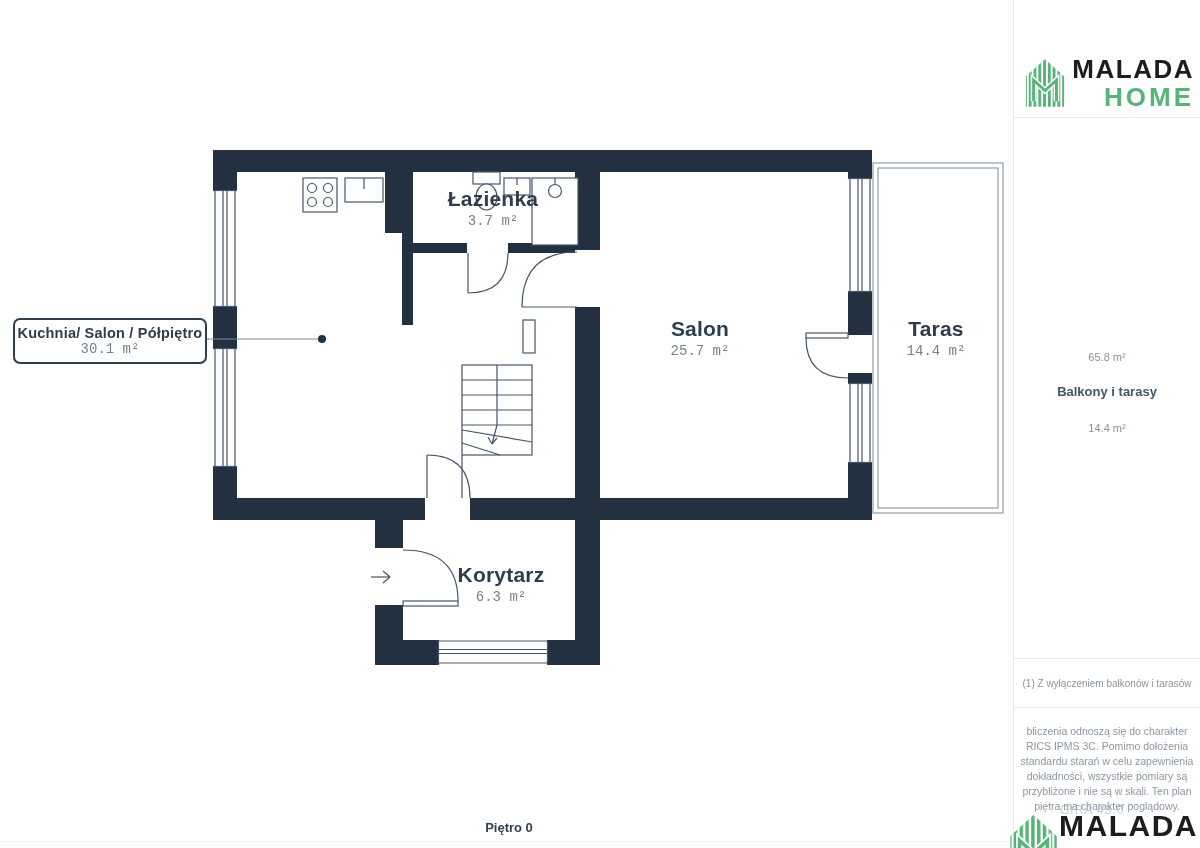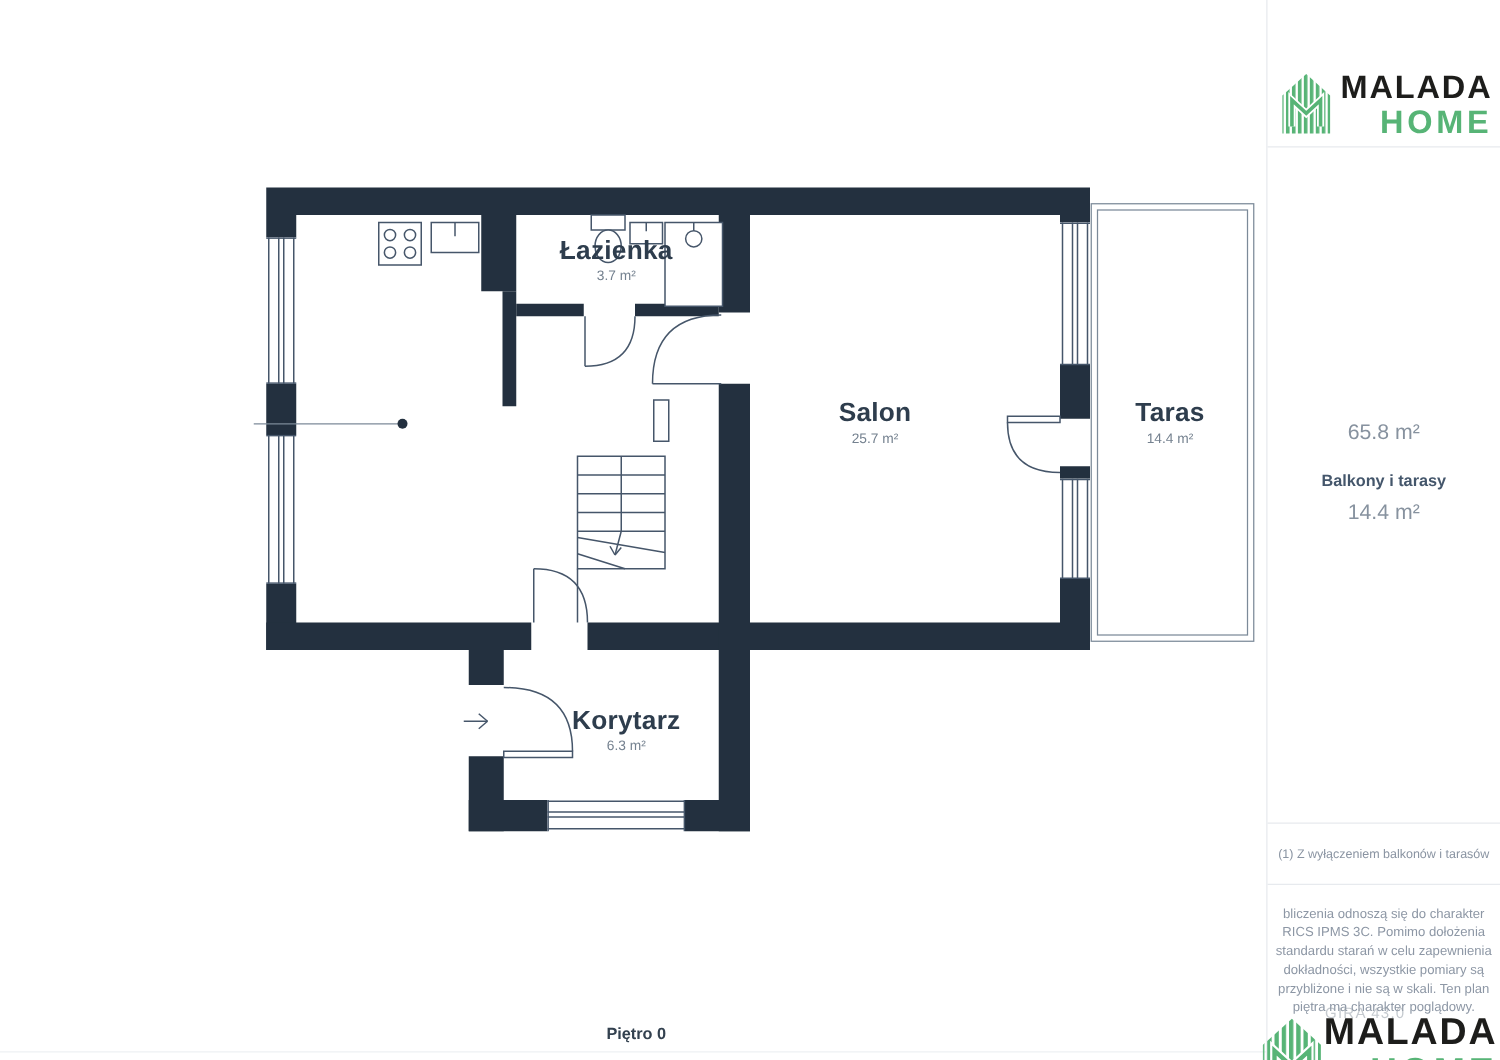--- a/index.html
+++ b/index.html
@@ -7,21 +7,21 @@
          font-family:"Liberation Sans","DejaVu Sans",sans-serif;}
   
   #plan-svg{position:absolute;left:0;top:0;}
   .wall{fill:#23303f;}
   .wh{fill:#ffffff;}
   .ln{stroke:#46566a;stroke-width:1.2;fill:none;}
   .lnw{stroke:#46566a;stroke-width:1.2;fill:#ffffff;}
   .thin{stroke:#7c8a99;stroke-width:1;fill:none;}
   .label{position:absolute;transform:translate(-50%,-50%);text-align:center;white-space:nowrap;z-index:3;}
   .rname{font-weight:bold;font-size:21px;color:#2e3d4d;letter-spacing:.2px;}
-  .rarea{font-size:11px;color:#74818f;margin-top:2px;}
+  .rarea{font-size:14px;color:#74818f;margin-top:2px;font-family:Liberation Mono, monospace;}
   #callout{position:absolute;left:13px;top:318px;width:190px;height:42px;background:#fff;
            border:2px solid #2e3d4d;border-radius:7px;z-index:3;display:flex;flex-direction:column;
            align-items:center;justify-content:center;}
   #callout .rname{font-size:14.5px;}
   #callout .rarea{margin-top:0;}
   #floor-label{position:absolute;left:509px;top:827px;transform:translate(-50%,-50%);
                font-weight:bold;font-size:13px;color:#33414f;z-index:3;}
   #plan-bottom-line{position:absolute;left:0;top:841px;width:1013px;height:1px;background:#eef1f3;}
   
   #sidebar{position:absolute;left:1013px;top:0;width:186px;height:848px;background:#fff;
@@ -33,21 +33,21 @@
   .logo-home{font-weight:800;color:#57b476;letter-spacing:3px;}
   #top-logo{left:10px;top:40px;width:170px;justify-content:space-between;}
   #top-logo .logo-brand{font-size:26px;}
   #top-logo .logo-home{font-size:26px;margin-top:2px;}
   #bottom-logo{left:-6px;top:795px;width:190px;justify-content:space-between;}
   #bottom-logo .logo-brand{font-size:30px;}
   #bottom-logo .logo-home{font-size:30px;margin-top:2px;}
   #summary{position:absolute;left:0;top:328px;width:100%;text-align:center;}
   .sb-title{font-weight:bold;font-size:13.5px;color:#44566b;line-height:20px;width:160px;margin:0 auto;}
   .sb-title sup{font-size:8px;}
-  .sb-value{font-size:17px;color:#87929f;margin-top:8px;}
+  .sb-value{font-size:11px;color:#87929f;margin-top:23px;}
   .sb-sub{font-weight:bold;font-size:13px;color:#44566b;margin-top:21px;}
   #footnote{position:absolute;left:0;top:678px;width:100%;text-align:center;
             font-size:10px;color:#8a94a2;}
   #disclaimer{position:absolute;left:0;top:724px;width:100%;text-align:center;
               font-size:10.5px;color:#8d97a5;line-height:15px;}
   #disclaimer span{display:block;}
   #watermark{position:absolute;left:46px;top:803px;font-size:12px;letter-spacing:1px;
              color:rgba(150,158,168,0.55);z-index:0;}
   #bottom-logo, #top-logo{z-index:2;}
 </style>
@@ -203,20 +203,24 @@
       <circle class="ln" cx="555" cy="191" r="6.5"></circle>
       <line class="ln" x1="555" y1="178" x2="555" y2="184.5"></line>
     </g>
 
     <g>
       <line class="thin" x1="203" y1="339" x2="322" y2="339"></line>
       <circle cx="322" cy="339" r="4" fill="#23303f"></circle>
     </g>
   </svg>
 
+  <div id="callout">
+    <div class="rname">Kuchnia/ Salon / Półpiętro</div>
+    <div class="rarea">30.1 m²</div>
+  </div>
 
   <div class="label" style="left:493px;top:208px;">
     <div class="rname">Łazienka</div>
     <div class="rarea">3.7 m²</div>
   </div>
 
   <div class="label" style="left:700px;top:338px;">
     <div class="rname">Salon</div>
     <div class="rarea">25.7 m²</div>
   </div>

